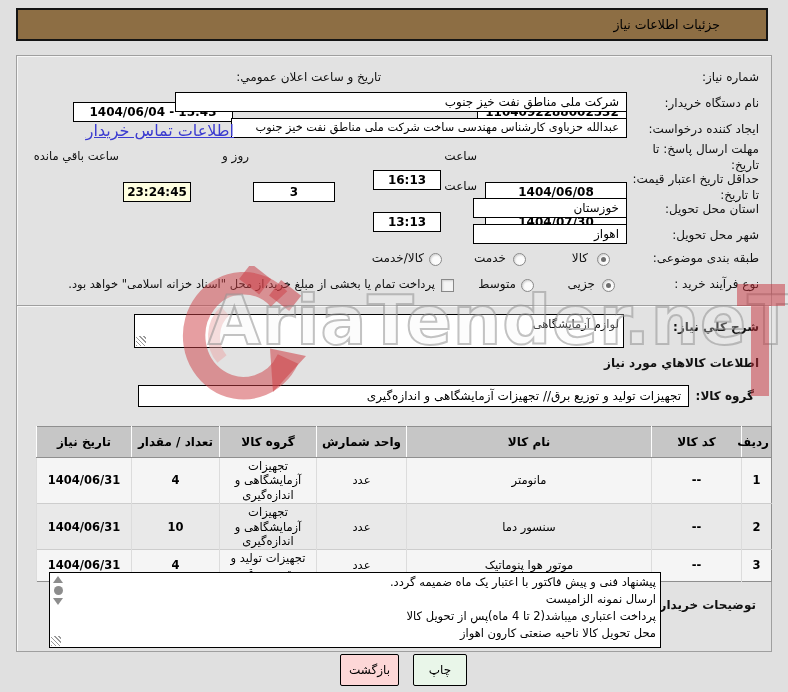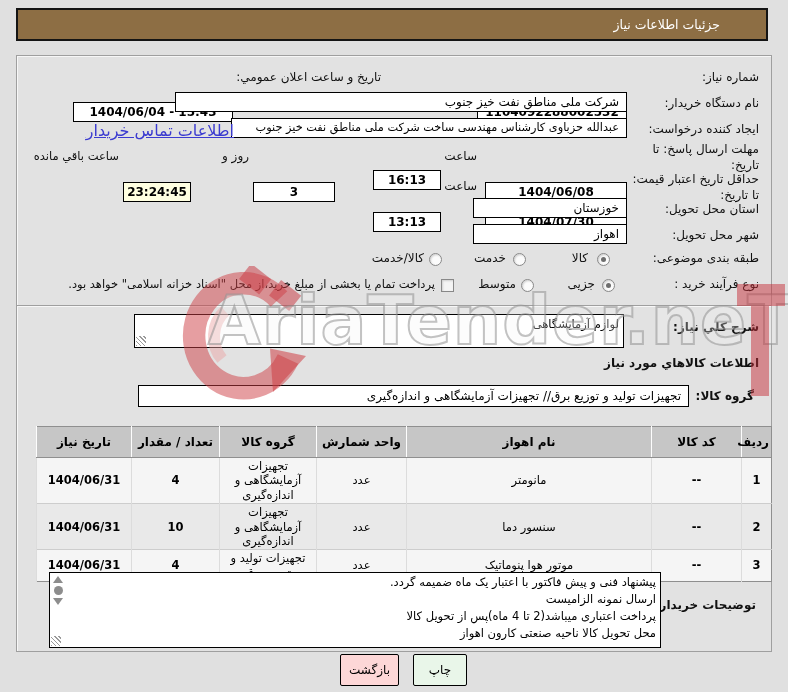--- a/index.html
+++ b/index.html
@@ -8,21 +8,21 @@
     background:#e0e0e0;
     font-family:"DejaVu Sans",sans-serif;
     font-size:12px;color:#000;
   }
   
   .titlebar{
     position:absolute;left:16px;top:8px;width:748px;height:29px;
     background:#8d6e44;border:2px solid #141414;
   }
   .titlebar .title{
-    position:absolute;right:46px;top:0;line-height:29px;color:#ffffff;
+    position:absolute;right:46px;top:0;line-height:29px;color:#000000;
     font-size:12.5px;direction:rtl;white-space:nowrap;
   }
   
   .gbox{
     position:absolute;left:16px;width:754px;
     background:#e2e2e2;border:1px solid #9f9f9f;
     box-shadow:1px 1px 0 #f7f7f7 inset;
   }
   #box1{top:55px;height:252px;}
   #box2{top:305px;height:345px;}
@@ -191,21 +191,21 @@
         <col style="width:245px">
         <col style="width:90px">
       <col style="width:97px">
         <col style="width:88px">
         <col style="width:95px">
     </colgroup>
     <thead>
       <tr>
         <th>ردیف</th>
         <th>کد کالا</th>
-        <th>نام اهواز</th>
+        <th>نام کالا</th>
         <th>واحد شمارش</th>
         <th>گروه کالا</th>
         <th>تعداد / مقدار</th>
         <th>تاریخ نیاز</th>
       </tr>
     </thead>
     <tbody>
       <tr class="odd r1">
         <td class="num">1</td>
         <td class="num">--</td>

